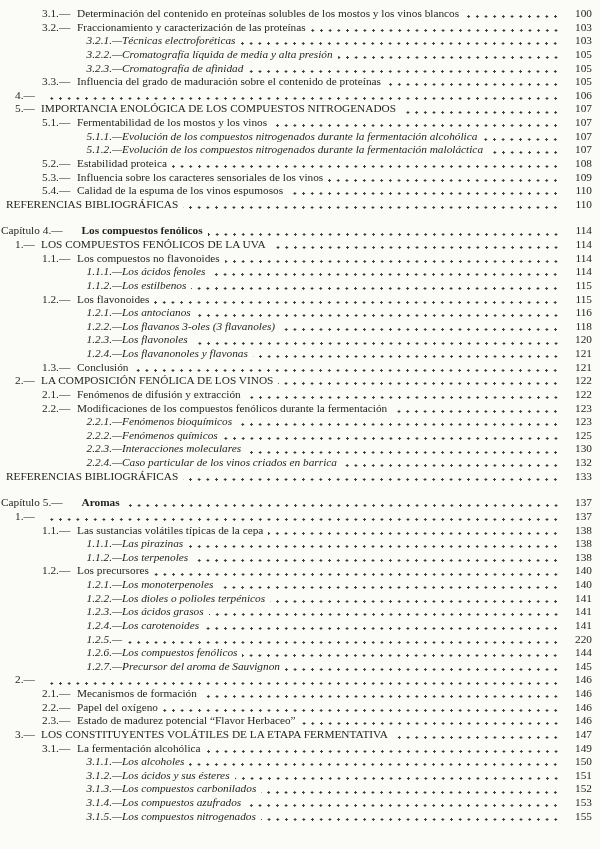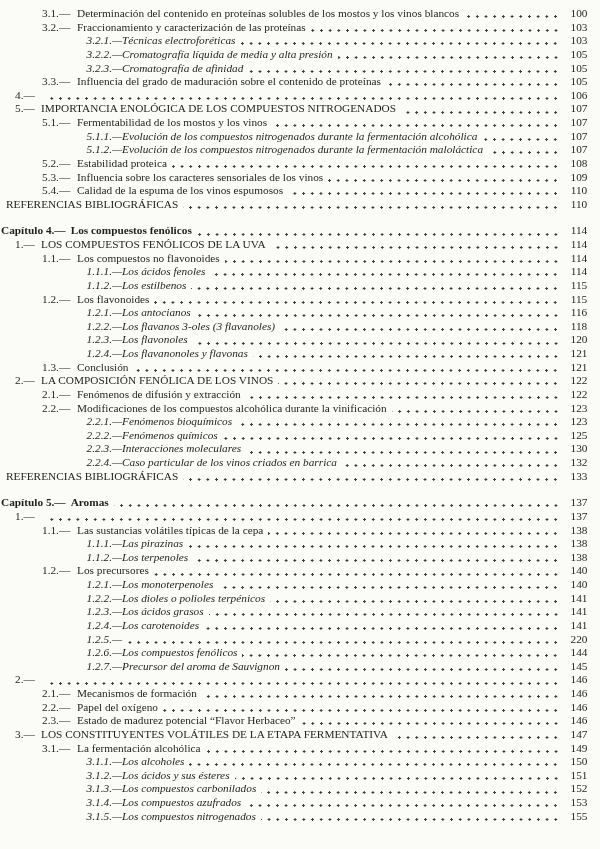--- a/index.html
+++ b/index.html
@@ -37,28 +37,28 @@
     align-self: flex-end;
     margin: 0 6px 2.5px 5px;
     background-image: radial-gradient(circle, var(--dot, #3a3a3a) 1px, rgba(0,0,0,0) 1.35px);
     background-size: 8.7px 3px;
     background-position: right bottom;
     background-repeat: repeat-x;
   }
   .page {
     flex: 0 0 auto;
     width: 26px;
-    text-align: center;
+    text-align: right;
   }
   
   .h1 .num { margin-left: 14px; width: 26px; }
   .h2 .num { margin-left: 41px; width: 35px; }
   .h3 .num { margin-left: 76px; width: 45px; font-style: italic; text-align: right; }
   .h3 .text { font-style: italic; }
-  .chapter .num { margin-left: 0; width: auto; padding-right: 5px; font-weight: bold; }
+  .chapter .num { margin-left: 0; width: auto; padding-right: 19px; font-weight: normal; }
   .chapter .text { font-weight: bold; }
   .refs .text { margin-left: 5px; }
 </style>
 </head>
 <body>
 
 <main class="toc-page">
   <div id="toc-list">
       <div class="row h2">
         <span class="num">3.1.—</span>
@@ -221,21 +221,21 @@
         <span class="page">122</span>
       </div>
       <div class="row h2">
         <span class="num">2.1.—</span>
         <span class="text">Fenómenos de difusión y extracción</span>
         <span class="leader"></span>
         <span class="page">122</span>
       </div>
       <div class="row h2">
         <span class="num">2.2.—</span>
-        <span class="text">Modificaciones de los compuestos alcohólica durante la vinificación</span>
+        <span class="text">Modificaciones de los compuestos fenólicos durante la fermentación</span>
         <span class="leader"></span>
         <span class="page">123</span>
       </div>
       <div class="row h3">
         <span class="num">2.2.1.—</span>
         <span class="text">Fenómenos bioquímicos</span>
         <span class="leader"></span>
         <span class="page">123</span>
       </div>
       <div class="row h3">

